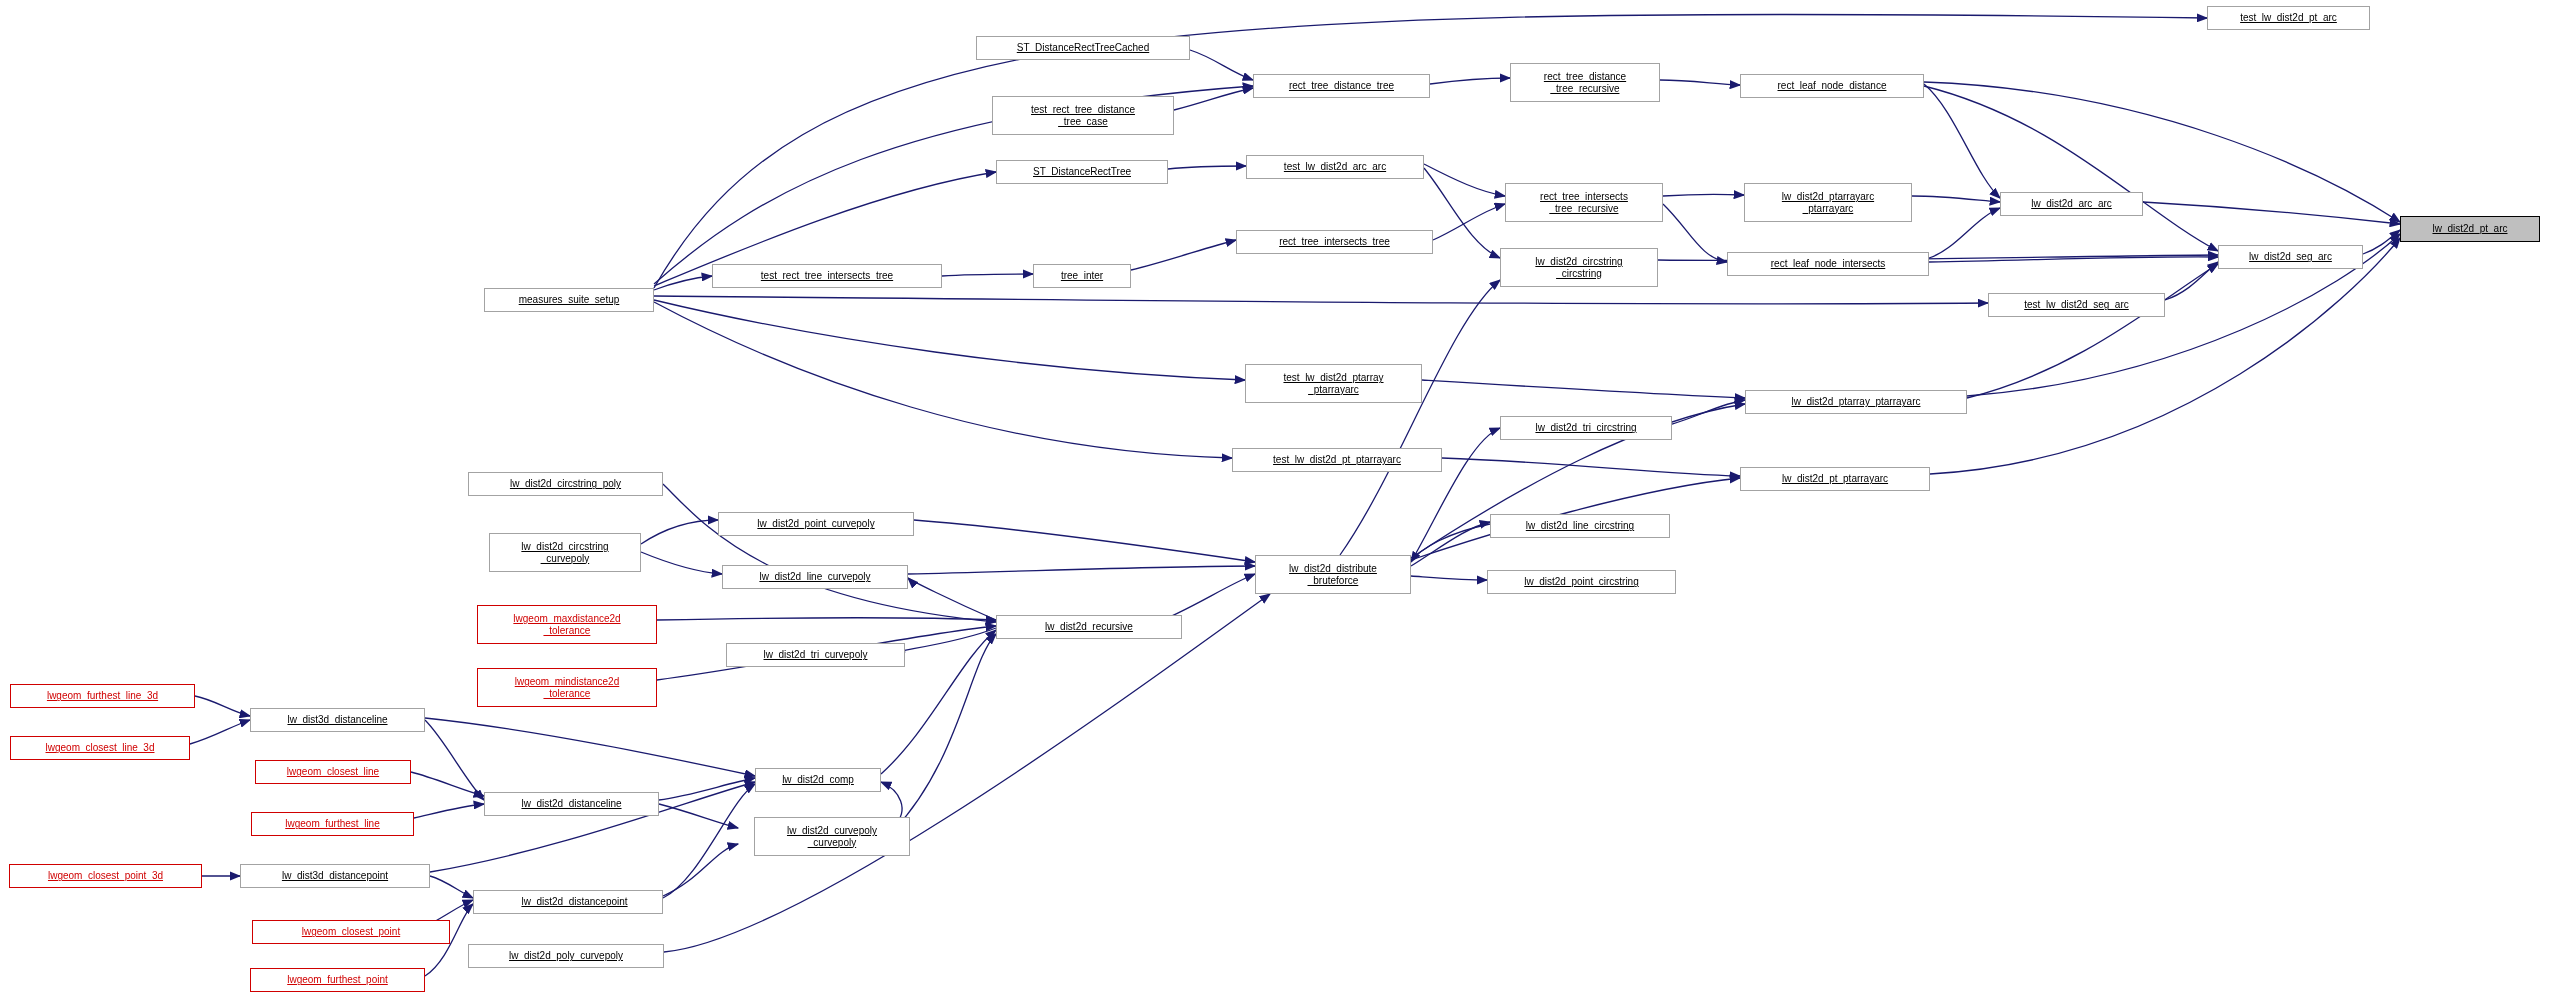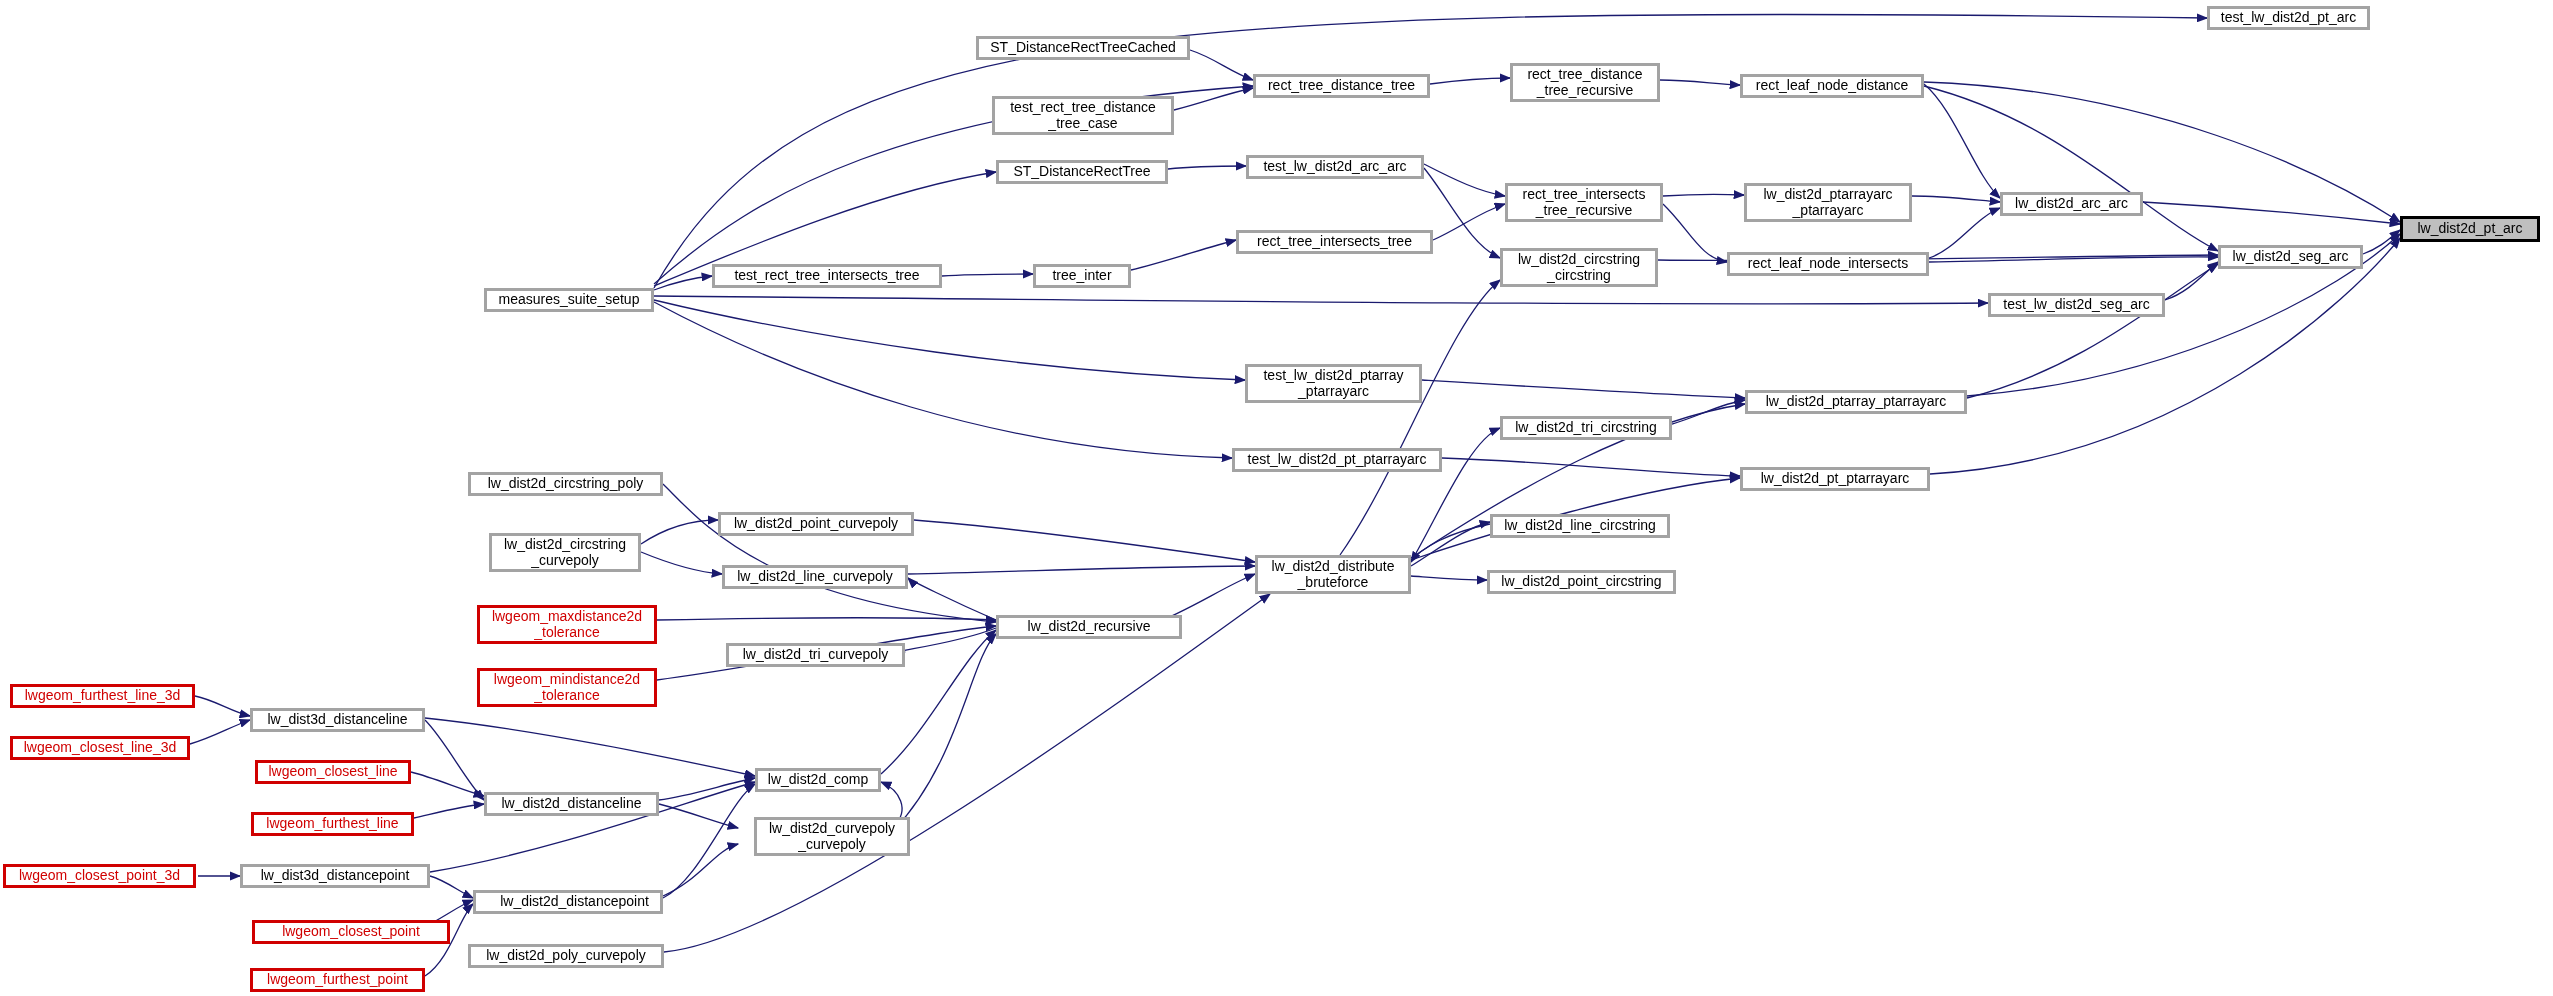--- a/index.html
+++ b/index.html
@@ -19,31 +19,32 @@
     position: absolute;
     left: 0;
     top: 0;
     width: 2553px;
     height: 996px;
     pointer-events: none;
   }
   .node {
     position: absolute;
     box-sizing: border-box;
-    border: 3px solid #a3a3a3;
+    border: 1px solid #a3a3a3;
     background: #ffffff;
     color: #000000;
-    font-size: 14px;
+    font-size: 10px;
     line-height: 1.12;
     text-align: center;
     display: flex;
     align-items: center;
     justify-content: center;
     white-space: pre-line;
     padding: 0 3px;
+    text-decoration: underline;
   }
   .node.red {
     border-color: #d00000;
     color: #d00000;
   }
   .node.current {
     background: #bfbfbf;
     border-color: #000000;
     color: #000000;
   }
@@ -181,20 +182,20 @@
 _tolerance</div>
       <div class="node red" style="left: 10px; top: 684px; width: 185px; height: 24px;">lwgeom_furthest_line_3d</div>
       <div class="node" style="left: 250px; top: 708px; width: 175px; height: 24px;">lw_dist3d_distanceline</div>
       <div class="node red" style="left: 10px; top: 736px; width: 180px; height: 24px;">lwgeom_closest_line_3d</div>
       <div class="node red" style="left: 255px; top: 760px; width: 156px; height: 24px;">lwgeom_closest_line</div>
       <div class="node" style="left: 755px; top: 768px; width: 126px; height: 24px;">lw_dist2d_comp</div>
       <div class="node" style="left: 484px; top: 792px; width: 175px; height: 24px;">lw_dist2d_distanceline</div>
       <div class="node red" style="left: 251px; top: 812px; width: 163px; height: 24px;">lwgeom_furthest_line</div>
       <div class="node" style="left: 738px; top: 817px; width: 156px; height: 39px; margin-left: 16px;">lw_dist2d_curvepoly
 _curvepoly</div>
-      <div class="node red" style="left: 3px; top: 864px; width: 193px; height: 24px;">lwgeom_closest_point_3d</div>
+      <div class="node red" style="left: 9px; top: 864px; width: 193px; height: 24px;">lwgeom_closest_point_3d</div>
       <div class="node" style="left: 240px; top: 864px; width: 190px; height: 24px;">lw_dist3d_distancepoint</div>
       <div class="node" style="left: 473px; top: 890px; width: 190px; height: 24px; padding-left: 16px;">lw_dist2d_distancepoint</div>
       <div class="node red" style="left: 252px; top: 920px; width: 198px; height: 24px;">lwgeom_closest_point</div>
       <div class="node" style="left: 468px; top: 944px; width: 196px; height: 24px;">lw_dist2d_poly_curvepoly</div>
       <div class="node red" style="left: 250px; top: 968px; width: 175px; height: 24px;">lwgeom_furthest_point</div>
     </div>
 </div>
 
 </body></html>

